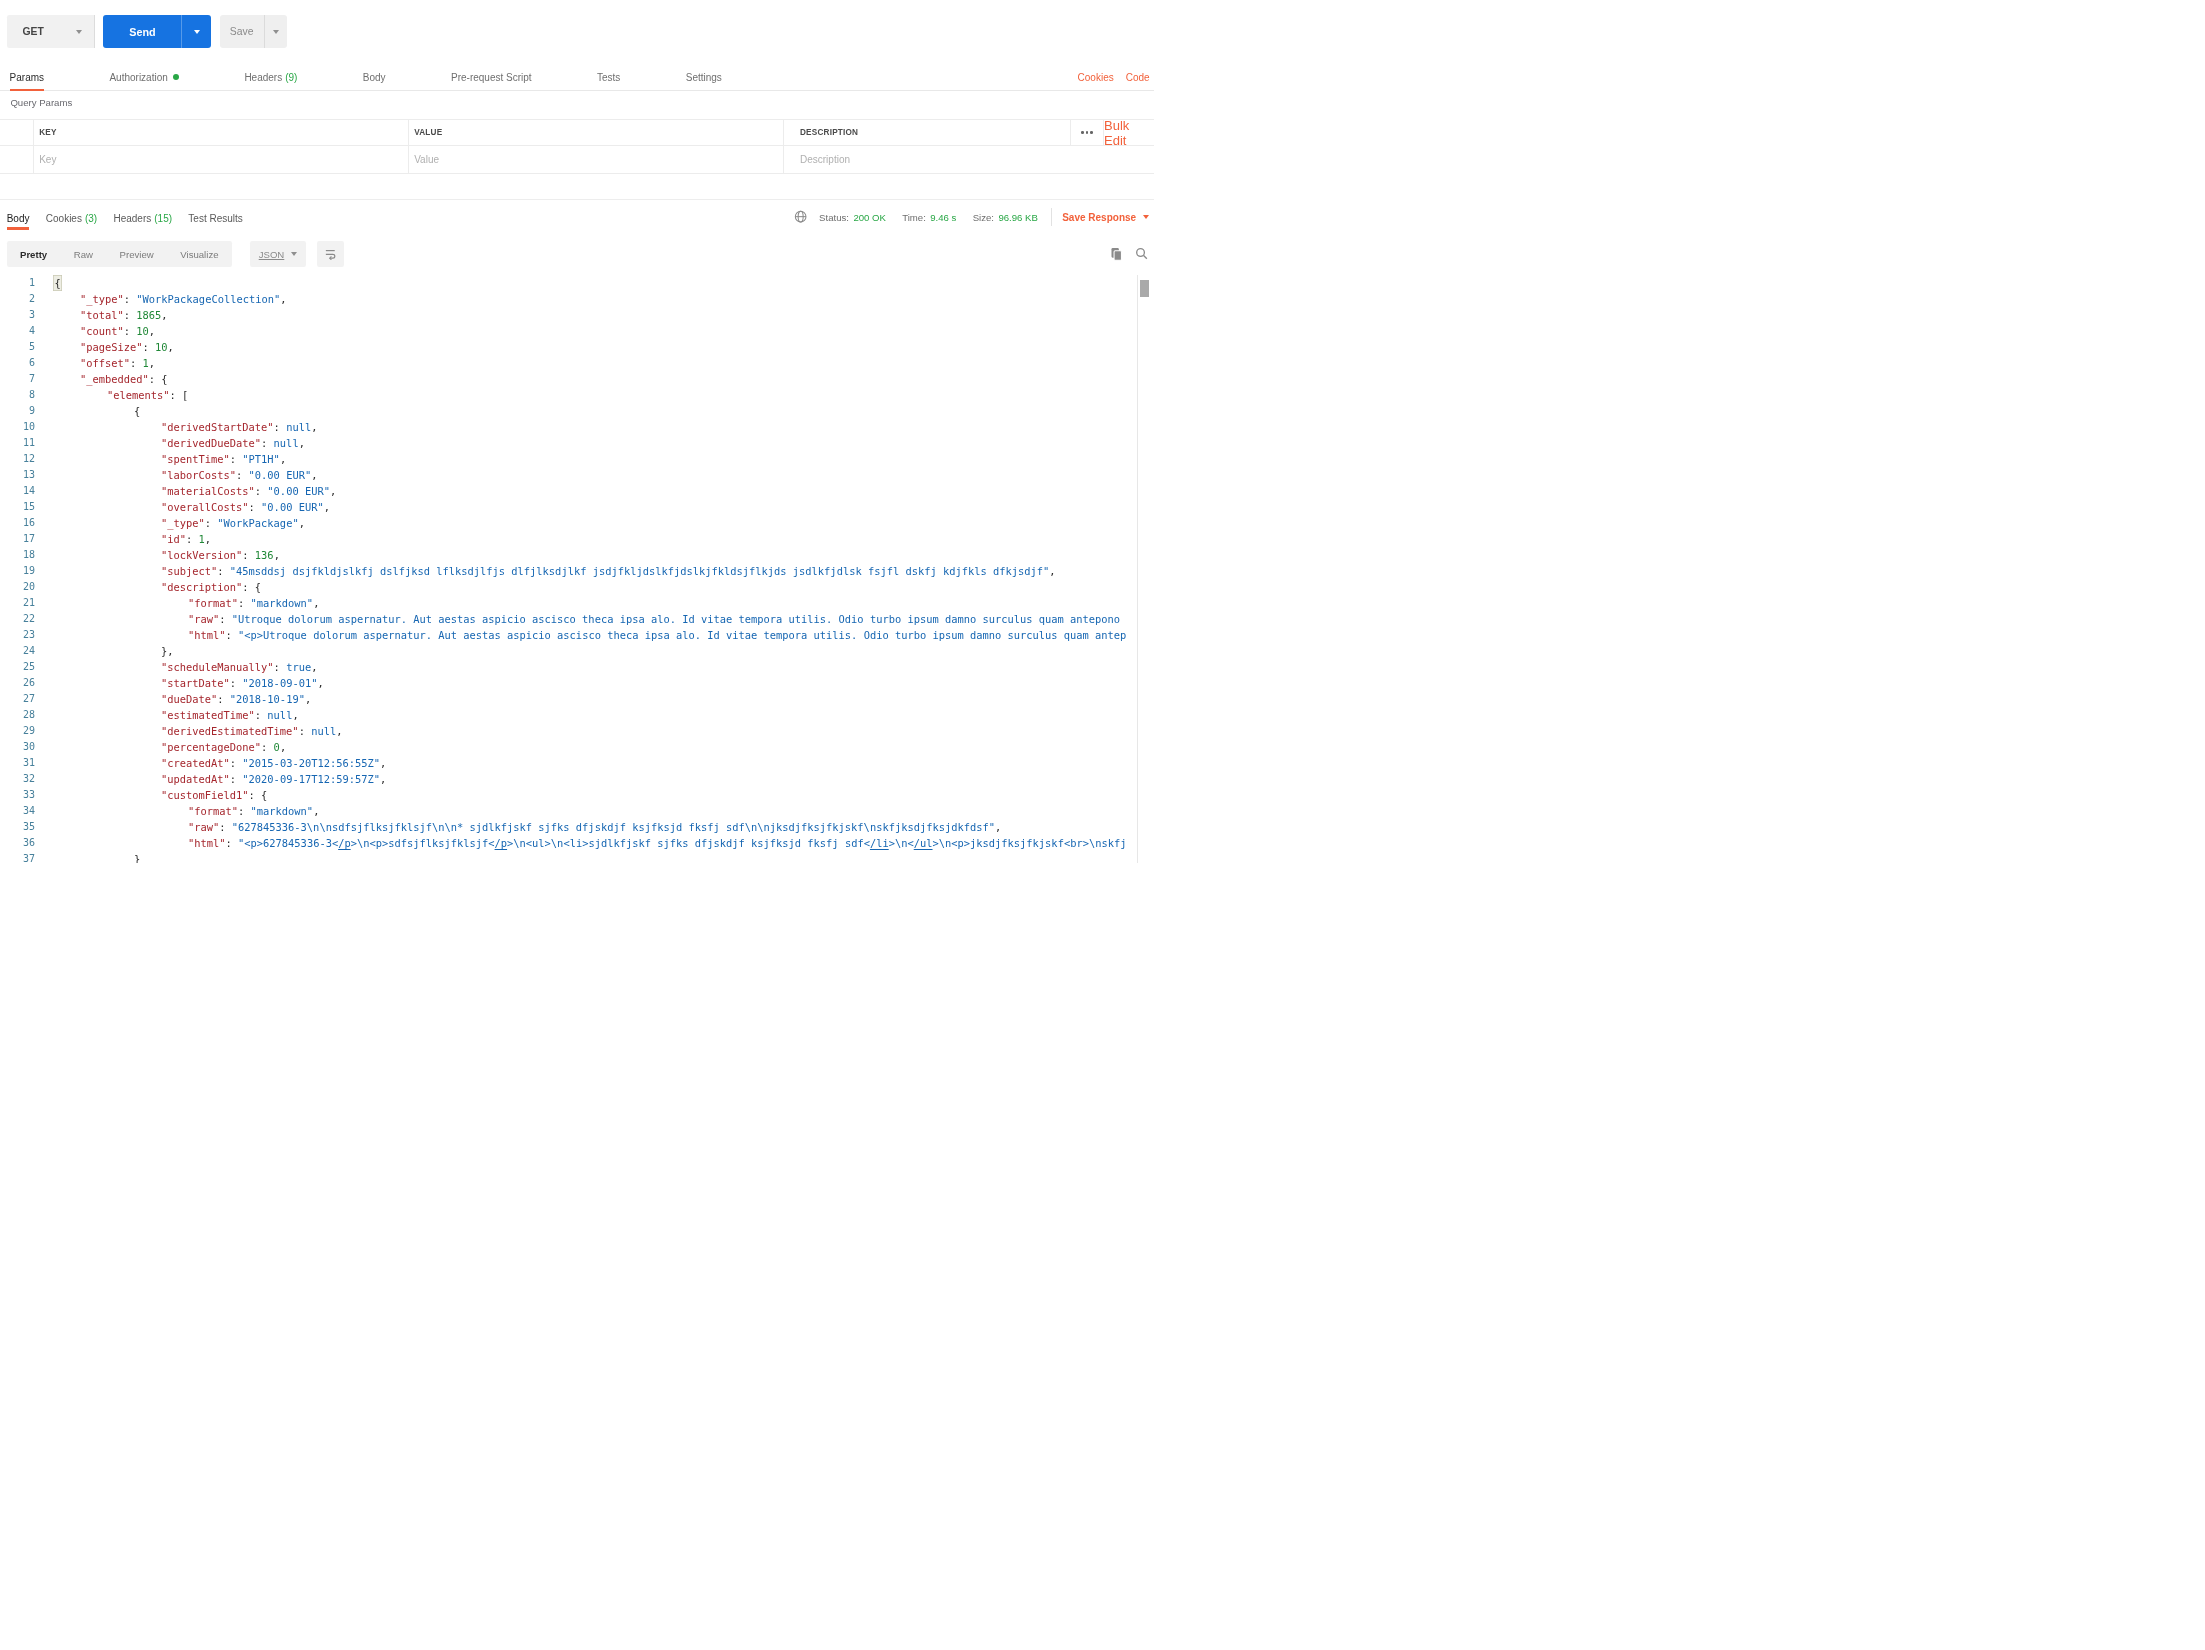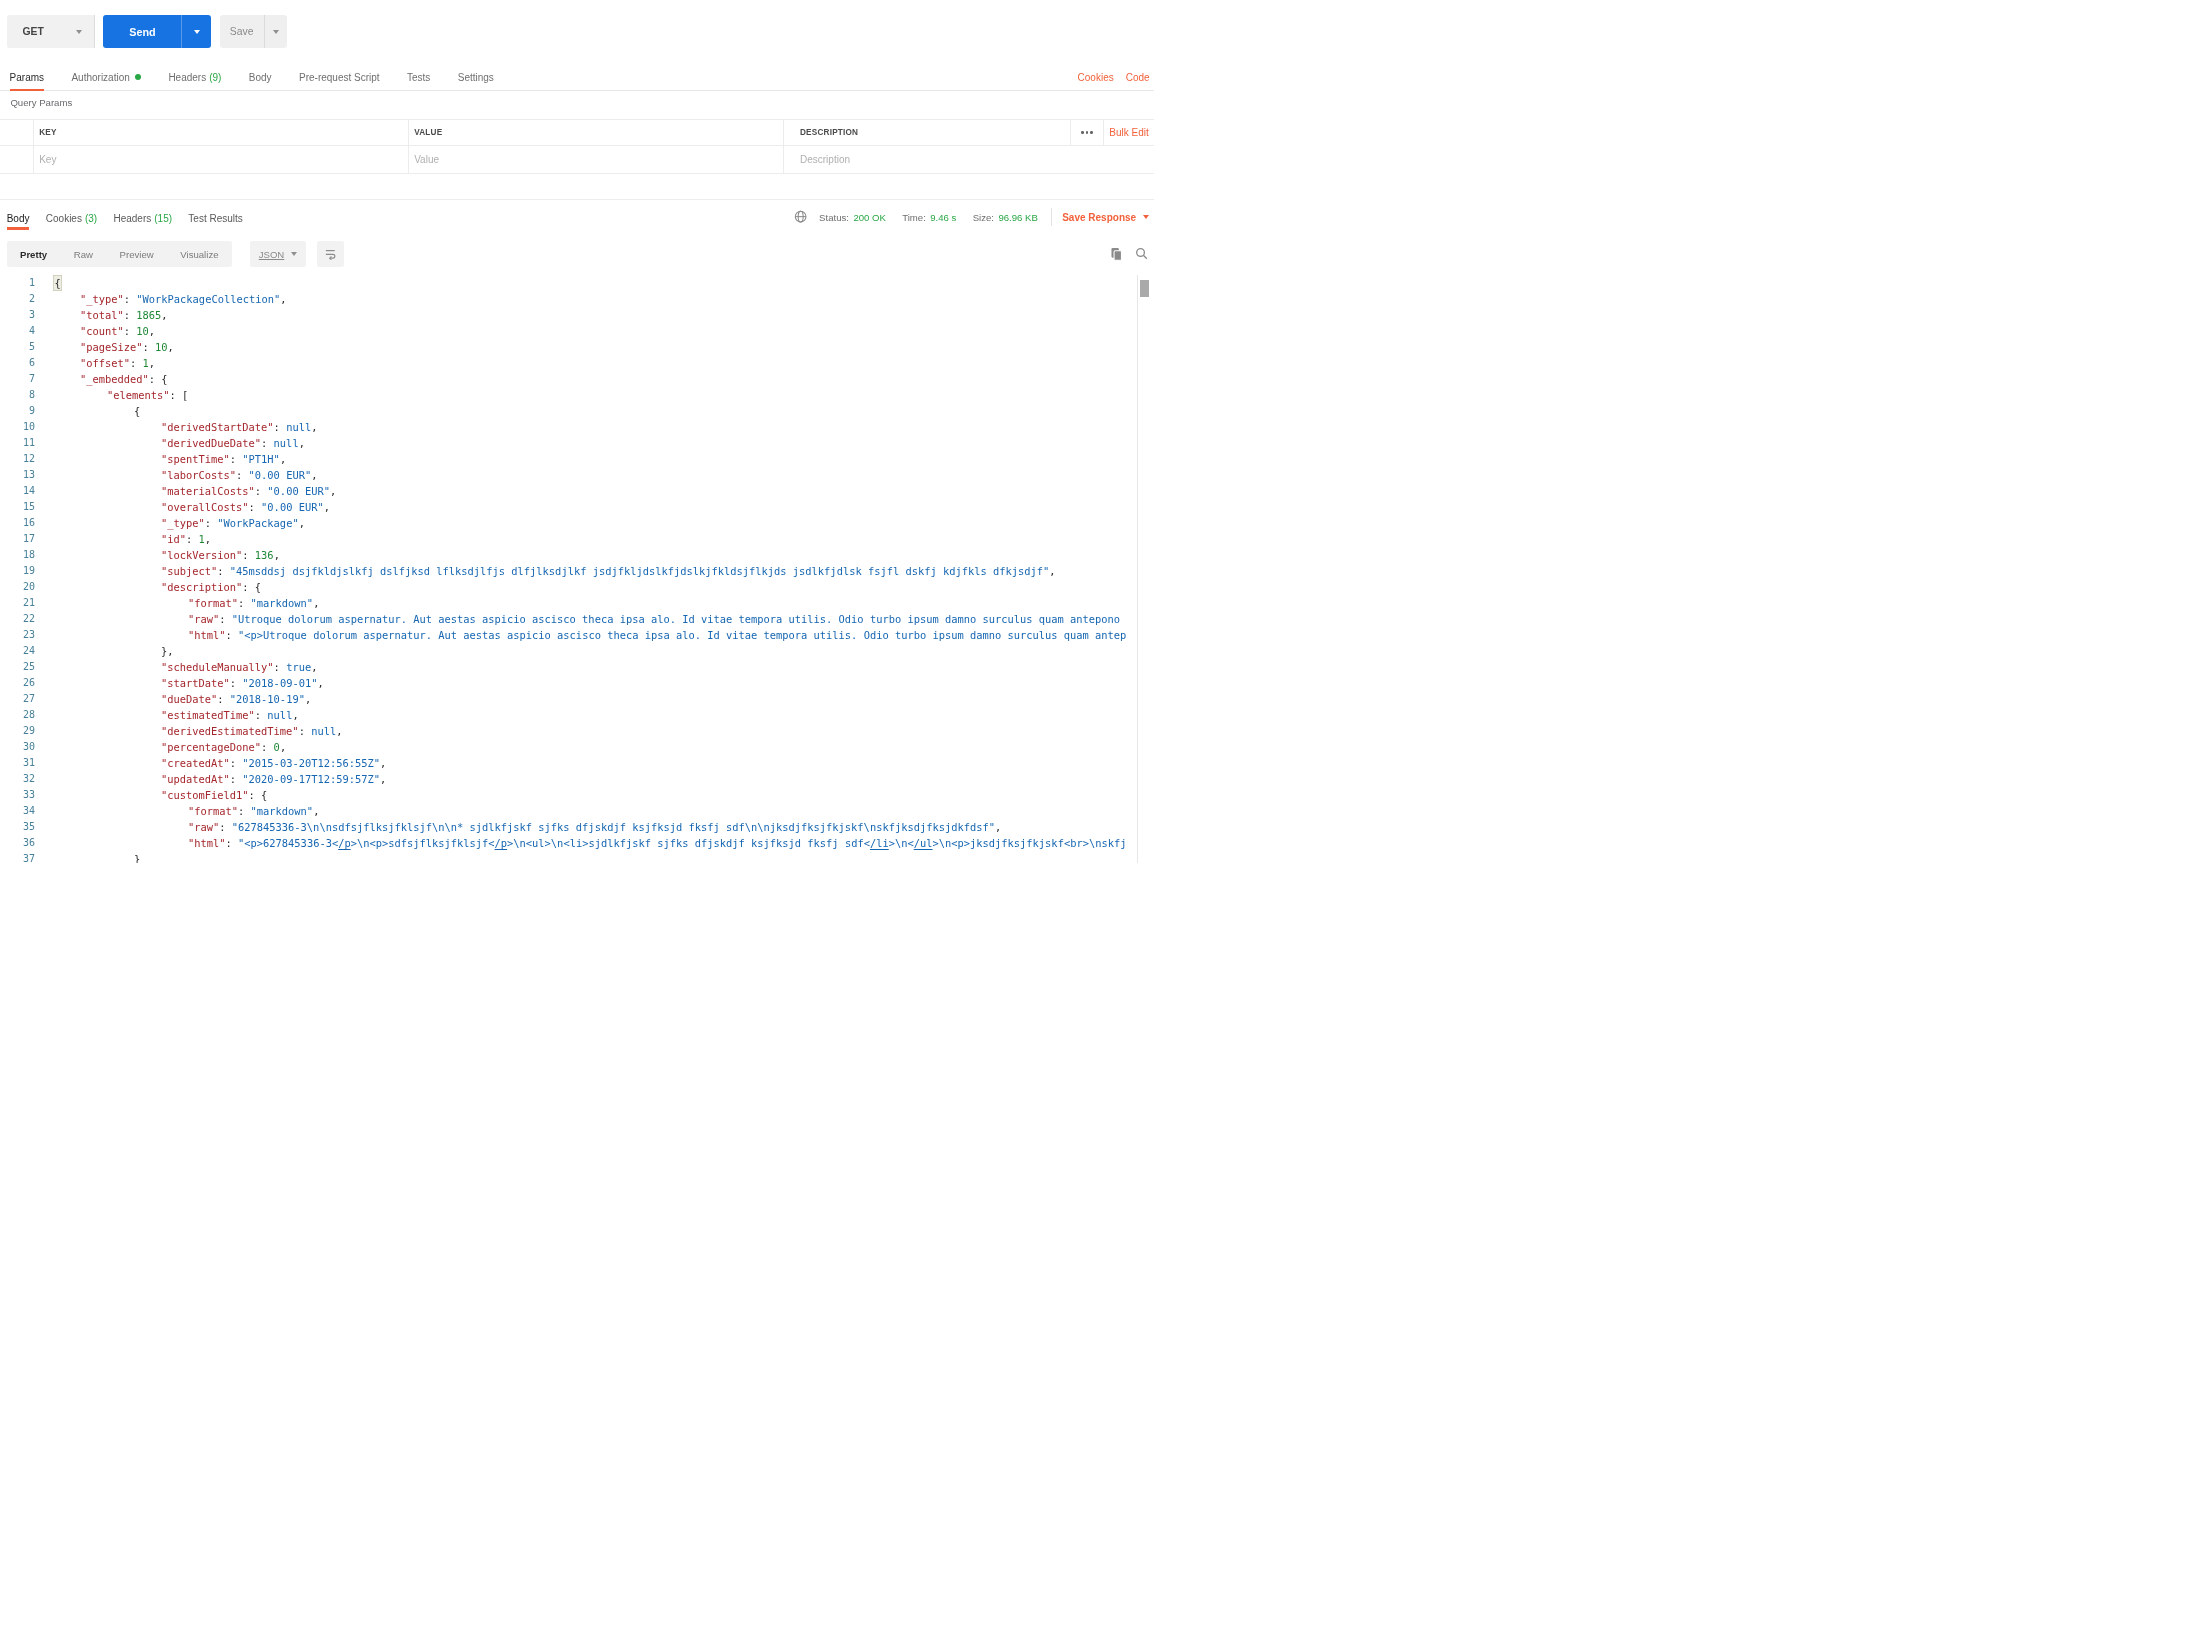--- a/index.html
+++ b/index.html
@@ -28,21 +28,21 @@
   .send-caret{width:30px;background:var(--send-blue);border-left:0.7px solid rgba(255,255,255,.28);
     display:flex;align-items:center;justify-content:center;cursor:pointer;}
   .save-btn{width:67px;margin-left:8.2px;display:flex;border-radius:3px;overflow:hidden;}
   .save-main{flex:1;background:#EFEFEF;color:#8A8A8A;font-weight:400;font-size:10.4px;
     display:flex;align-items:center;justify-content:center;cursor:pointer;}
   .save-caret{width:23px;background:#EFEFEF;border-left:0.7px solid #DBDBDB;
     display:flex;align-items:center;justify-content:center;cursor:pointer;}
 
   
   .req-tabs{position:absolute;top:64px;left:0;right:0;height:27px;border-bottom:0.7px solid #E8E8E8;
-    display:flex;align-items:stretch;padding:0 4.4px 0 9.6px;font-size:10px;color:#6F6F6F;}
+    display:flex;align-items:stretch;padding:0 4.4px 0 9.6px;font-size:10px;color:#6F6F6F;gap:38px;}
   .req-tab{display:flex;align-items:center;margin-right:27.4px;position:relative;cursor:pointer;}
   .req-tab.active{color:#2B2B2B;}
   .req-tab.active::after{content:"";position:absolute;left:0;right:0;bottom:-0.7px;height:2.2px;background:var(--accent-orange);}
   .auth-dot{width:6px;height:6px;border-radius:50%;background:var(--status-green);margin-left:5.2px;}
   .badge-green{color:var(--status-green);margin-left:3px;}
   .hdr-links{margin-left:auto;display:flex;align-items:center;gap:12px;}
   .hdr-link{color:var(--accent-orange);font-size:10px;cursor:pointer;}
 
   
   .qp-heading{position:absolute;top:97px;left:10.4px;font-size:9.6px;color:#69696F;}
@@ -50,21 +50,21 @@
   .qp-header{height:26px;border-bottom:0.7px solid #ECECEC;display:flex;align-items:stretch;
     font-size:8.2px;font-weight:bold;color:#4A4A4A;letter-spacing:0.2px;}
   .qp-row{height:27.4px;display:flex;align-items:stretch;font-size:10px;color:#B0B0B0;}
   .qc{display:flex;align-items:center;}
   .qc.c0{width:33px;}
   .qc.ckey{width:375px;border-left:0.7px solid #ECECEC;padding-left:5.2px;}
   .qc.cval{width:375px;border-left:0.7px solid #ECECEC;padding-left:5.2px;}
   .qc.cdesc{flex:1;border-left:0.7px solid #ECECEC;padding-left:16px;}
   .qc.copts{width:33px;border-left:0.7px solid #ECECEC;justify-content:center;gap:2.2px;cursor:pointer;}
   .qc.cbulk{width:51px;border-left:0.7px solid #ECECEC;justify-content:center;
-    font-size:10px;font-weight:normal;color:var(--accent-orange);letter-spacing:0;cursor:pointer;}
+    font-size:13px;font-weight:normal;color:var(--accent-orange);letter-spacing:0;cursor:pointer;}
   .dot3{width:2.6px;height:2.6px;border-radius:50%;background:#666;}
 
   
   .resp-divider{position:absolute;top:199px;left:0;right:0;height:0.7px;background:#EDEDED;}
   .resp-tabs{position:absolute;top:205px;left:0;height:26px;display:flex;align-items:stretch;
     padding-left:6.7px;font-size:10px;color:#5A5A5A;}
   .resp-tab{display:flex;align-items:center;margin-right:16.3px;position:relative;cursor:pointer;}
   .resp-tab.active{color:#222;}
   .resp-tab.active::after{content:"";position:absolute;left:0;right:0;bottom:1.5px;height:2.6px;background:var(--accent-orange);}
   .resp-meta{position:absolute;top:205px;right:0;height:24px;display:flex;align-items:center;

